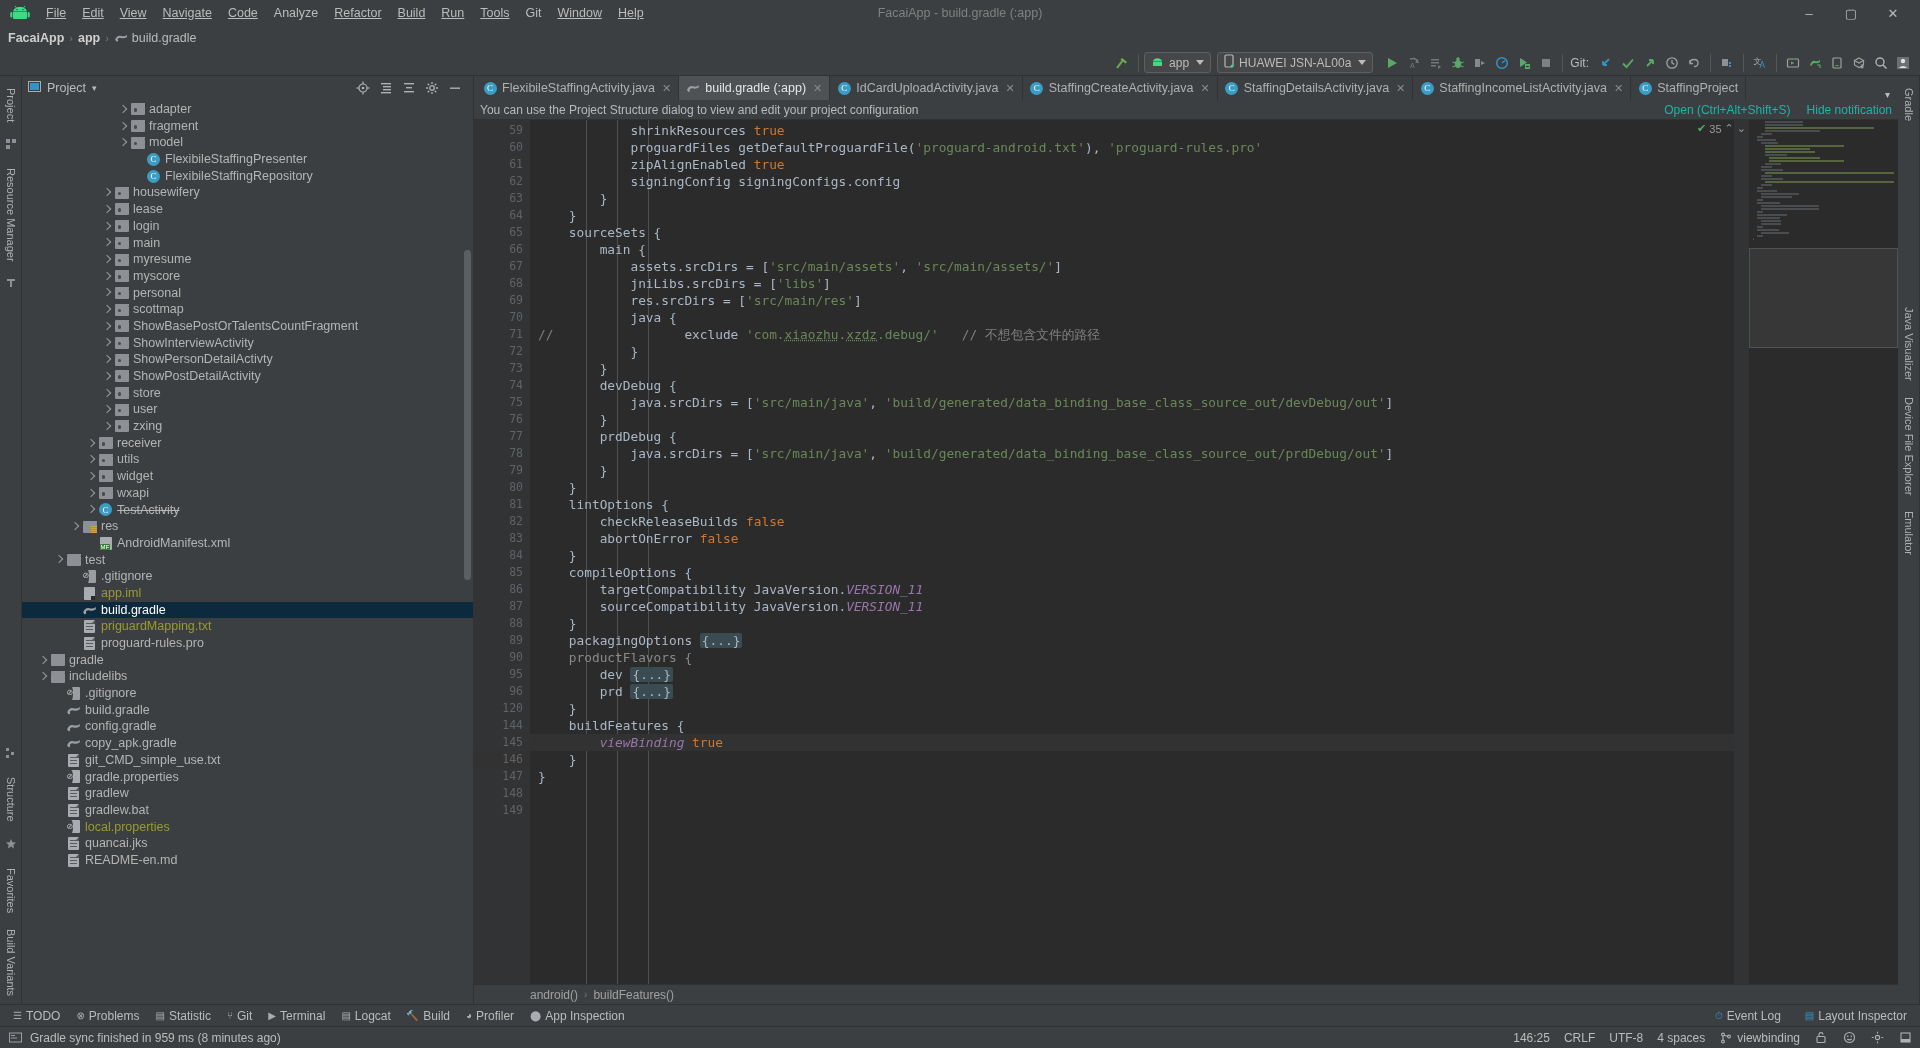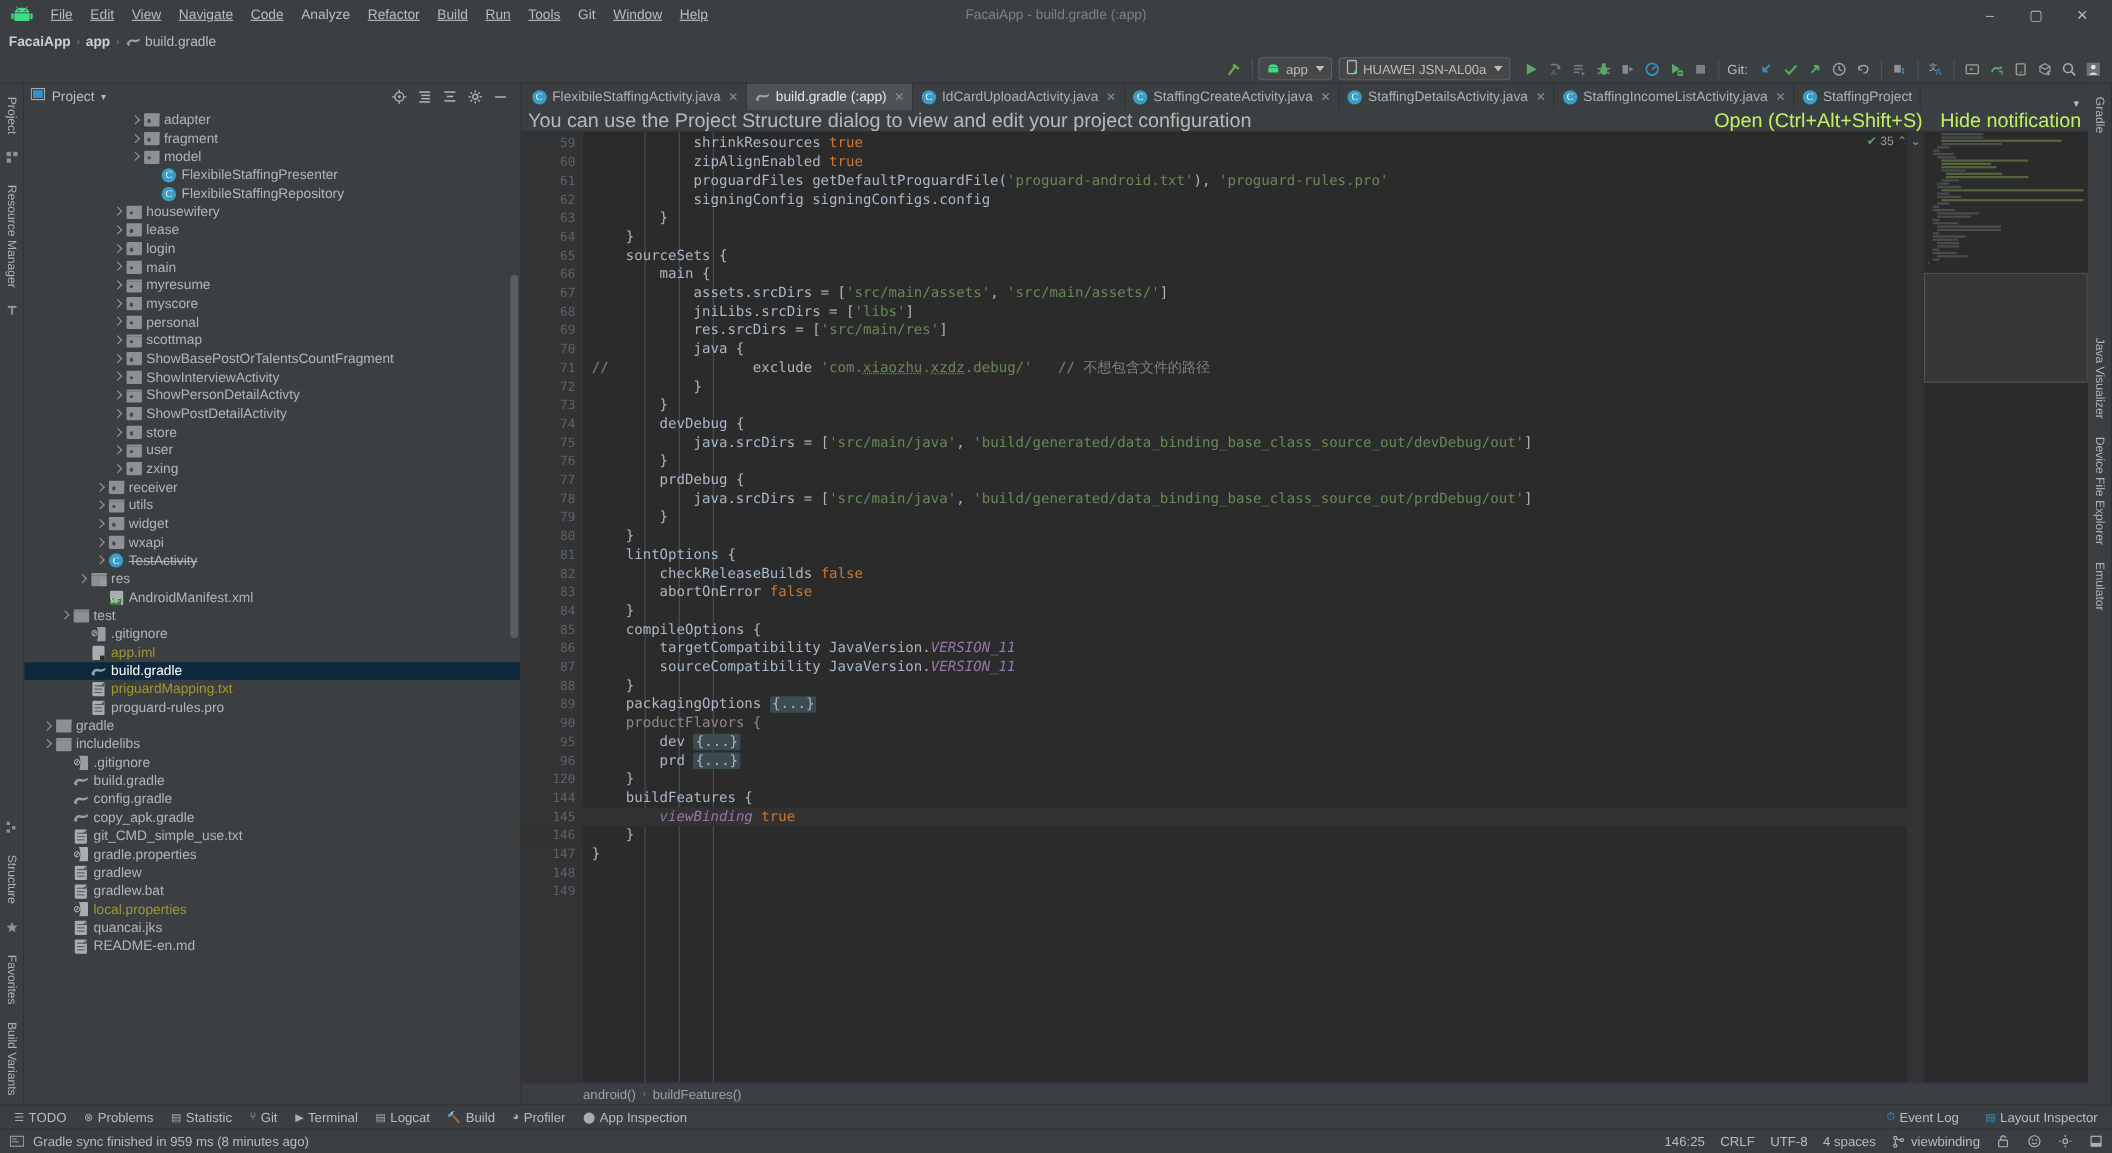--- a/index.html
+++ b/index.html
@@ -154,25 +154,25 @@
     position:relative;
   }
   .tab.active{ background:#4e5254; color:#e6e6e6; }
   .tab.active::after{ content:""; position:absolute; left:0;right:0;bottom:0;height:2px; background:#4e5254;}
   .tab .x{ font-size:11px; color:#8b8b8b; margin-left:2px; }
   .tab-ico{ width:14px;height:14px; display:flex;align-items:center;justify-content:center;}
   .tabbar-caret{ margin-left:auto; padding:0 8px; font-size:10px; color:#bbb; }
 
   .notif{
     height:20px; background:#3c3f41; display:flex; align-items:center;
-    padding:0 6px; font-size:18px; color:#b9b9b9; flex:0 0 20px;
+    padding:0 6px; font-size:12px; color:#b9b9b9; flex:0 0 20px;
     border-bottom:1px solid #323232;
   }
   .notif .links{ margin-left:auto; display:flex; gap:16px; }
-  .notif .links a{ color:#bef264; text-decoration:none; cursor:pointer; }
+  .notif .links a{ color:#14b8a6; text-decoration:none; cursor:pointer; }
 
   .code-wrap{ flex:1; display:flex; min-height:0; position:relative; background:#701a75; }
   .gutter{
     width:56px; flex:0 0 56px; background:#313335; text-align:right;
     font-family:"DejaVu Sans Mono", monospace; font-size:11.5px; color:#606366;
     padding-top:2px; user-select:none; position:relative;
   }
   .gline{ height:17px; line-height:17px; padding-right:7px; position:relative; }
   .gline.hl{ background:#323232; }
   .fold{
@@ -1175,22 +1175,22 @@
             <div class="gline hl">146</div>
             <div class="gline">147<span class="fold brkend"></span></div>
             <div class="gline">148<span class="fold brkend"></span></div>
             <div class="gline">149</div>
           </div>
         <div class="code" id="code">
           <div class="indentguide" style="left:56px"></div>
           <div class="indentguide" style="left:87px"></div>
           <div class="indentguide" style="left:118px"></div>
         <div class="cline" style="position: relative;"><span>            </span><span class="t-plain">shrinkResources </span><span class="t-kw">true</span></div>
+            <div class="cline" style="position: relative;"><span>            </span><span class="t-plain">proguardFiles getDefaultProguardFile</span><span class="t-brace">(</span><span class="t-str">'proguard-android.txt'</span><span class="t-brace">), </span><span class="t-str">'proguard-rules.pro'</span></div>
             <div class="cline" style="position: relative;"><span>            </span><span class="t-plain">zipAlignEnabled </span><span class="t-kw">true</span></div>
-            <div class="cline" style="position: relative;"><span>            </span><span class="t-plain">proguardFiles getDefaultProguardFile</span><span class="t-brace">(</span><span class="t-str">'proguard-android.txt'</span><span class="t-brace">), </span><span class="t-str">'proguard-rules.pro'</span></div>
             <div class="cline" style="position: relative;"><span>            </span><span class="t-plain">signingConfig signingConfigs.config</span></div>
             <div class="cline" style="position: relative;"><span>        </span><span class="t-plain">}</span></div>
             <div class="cline" style="position: relative;"><span>    </span><span class="t-plain">}</span></div>
             <div class="cline" style="position: relative;"><span>    </span><span class="t-plain">sourceSets {</span></div>
             <div class="cline" style="position: relative;"><span>        </span><span class="t-plain">main {</span></div>
             <div class="cline" style="position: relative;"><span>            </span><span class="t-plain">assets.srcDirs = </span><span class="t-brace">[</span><span class="t-str">'src/main/assets'</span><span class="t-plain">, </span><span class="t-str">'src/main/assets/'</span><span class="t-brace">]</span></div>
             <div class="cline" style="position: relative;"><span>            </span><span class="t-plain">jniLibs.srcDirs = </span><span class="t-brace">[</span><span class="t-str">'libs'</span><span class="t-brace">]</span></div>
             <div class="cline" style="position: relative;"><span>            </span><span class="t-plain">res.srcDirs = </span><span class="t-brace">[</span><span class="t-str">'src/main/res'</span><span class="t-brace">]</span></div>
             <div class="cline" style="position: relative;"><span>            </span><span class="t-plain">java {</span></div>
             <div class="cline" style="position: relative;"><span class="t-com">//     </span><span>            </span><span class="t-plain">exclude </span><span class="t-str">'com.</span><span class="t-str" style="text-decoration: underline dotted;">xiaozhu</span><span class="t-str">.</span><span class="t-str" style="text-decoration: underline dotted;">xzdz</span><span class="t-str">.debug/'</span><span class="t-com">   // 不想包含文件的路径</span></div>

